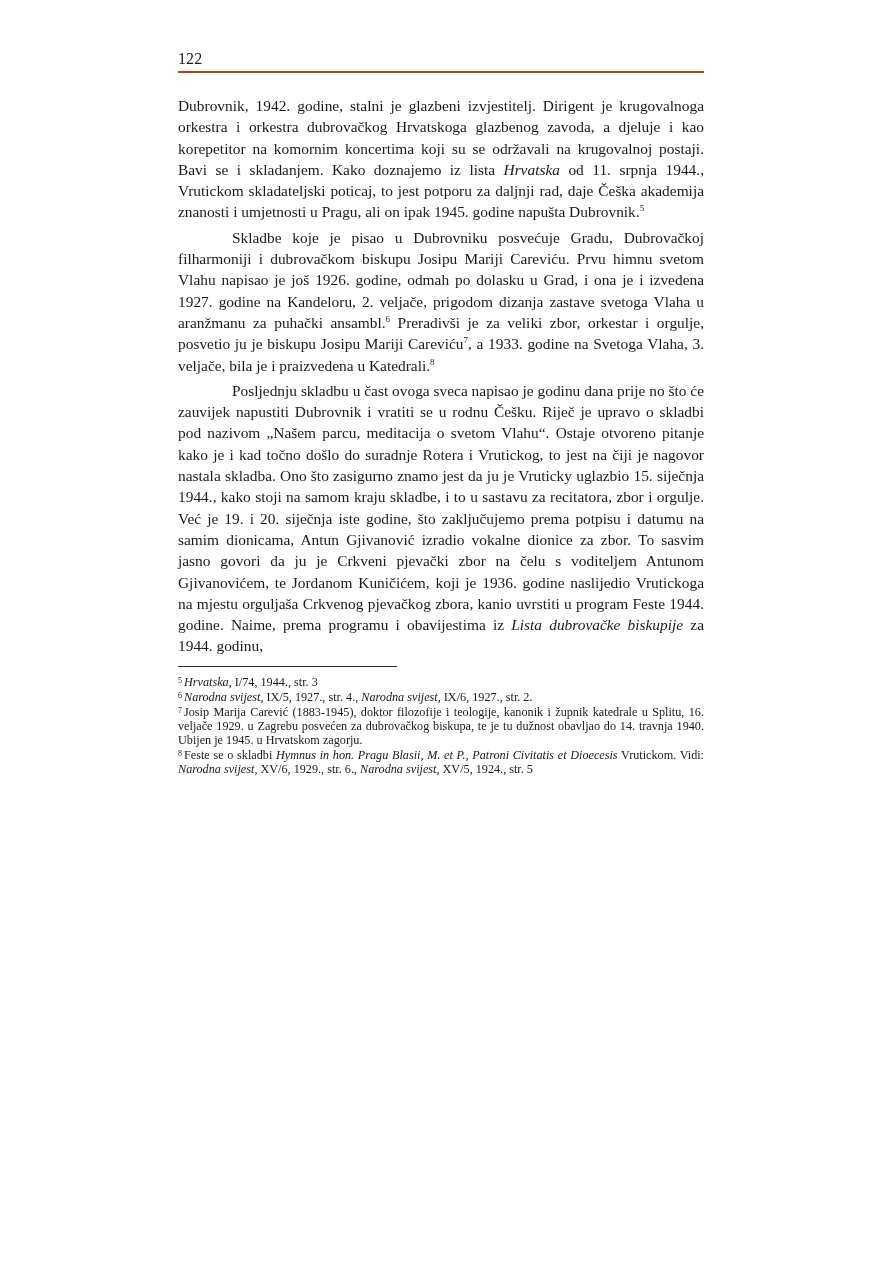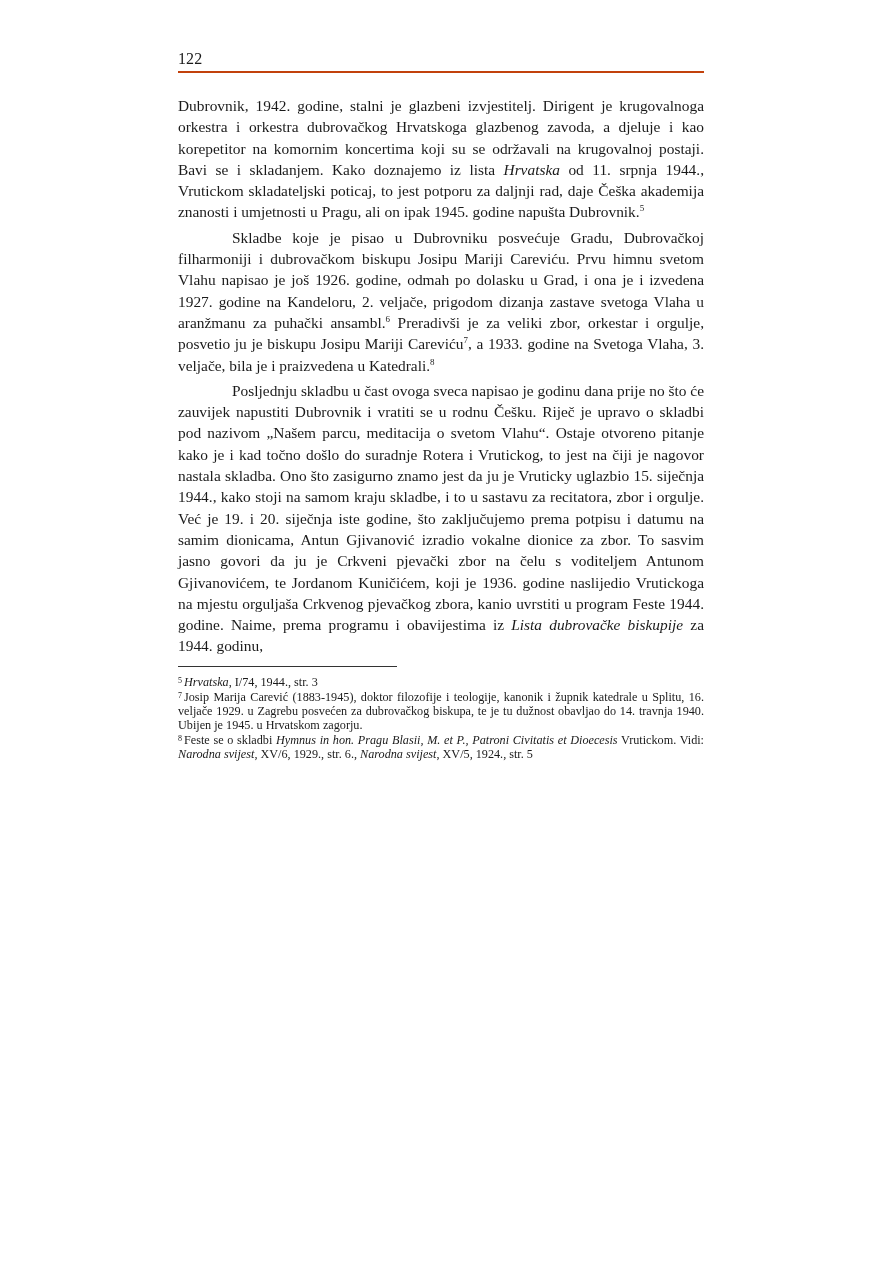--- a/index.html
+++ b/index.html
@@ -50,16 +50,17 @@
   <div class="body-text" id="body-text">
       <p class="first"><span>Dubrovnik, 1942. godine, stalni je glazbeni izvjestitelj. Dirigent je krugovalnoga orkestra i orkestra dubrovačkog Hrvatskoga glazbenog zavoda, a djeluje i kao korepetitor na komornim koncertima koji su se održavali na krugovalnoj postaji. Bavi se i skladanjem. Kako doznajemo iz lista </span><i>Hrvatska</i><span> od 11. srpnja 1944., Vrutickom skladateljski poticaj, to jest potporu za daljnji rad, daje Češka akademija znanosti i umjetnosti u Pragu, ali on ipak 1945. godine napušta Dubrovnik.</span><sup>5</sup></p>
       <p class="indent"><span>Skladbe koje je pisao u Dubrovniku posvećuje Gradu, Dubrovačkoj filharmoniji i dubrovačkom biskupu </span><b>Josipu Mariji Careviću</b><span>. Prvu himnu svetom Vlahu napisao je još 1926. godine, odmah po dolasku u Grad, i ona je i izvedena 1927. godine na Kandeloru, 2. veljače, prigodom dizanja zastave svetoga Vlaha u aranžmanu za puhački ansambl.</span><sup>6</sup><span> Preradivši je za veliki zbor, orkestar i orgulje, posvetio ju je biskupu </span><b>Josipu Mariji Careviću</b><sup>7</sup><span>, a 1933. godine na Svetoga Vlaha, 3. veljače, bila je i praizvedena u Katedrali.</span><sup>8</sup></p>
       <p class="indent"><span>Posljednju skladbu u čast ovoga sveca napisao je godinu dana prije no što će zauvijek napustiti Dubrovnik i vratiti se u rodnu Češku. Riječ je upravo o skladbi pod nazivom „Našem parcu, meditacija o svetom Vlahu“. Ostaje otvoreno pitanje kako je i kad točno došlo do suradnje Rotera i Vrutickog, to jest  na čiji je nagovor nastala skladba. Ono što zasigurno znamo jest da ju je Vruticky uglazbio 15. siječnja 1944., kako stoji na samom kraju skladbe, i to u sastavu za recitatora, zbor i orgulje. Već je 19. i 20. siječnja iste godine, što zaključujemo prema potpisu i datumu na samim dionicama, </span><b>Antun Gjivanović</b><span> izradio vokalne dionice za zbor. To sasvim jasno govori da ju je Crkveni pjevački zbor na čelu s voditeljem </span><b>Antunom Gjivanovićem</b><span>, te </span><b>Jordanom Kuničićem</b><span>, koji je 1936. godine naslijedio Vrutickoga na mjestu orguljaša Crkvenog pjevačkog zbora, kanio uvrstiti u program Feste 1944. godine. Naime, prema programu i obavijestima iz </span><i>Lista dubrovačke biskupije</i><span> za 1944. godinu,</span></p>
     </div>
 
   <div class="fn-rule"></div>
 
   <div class="footnotes" id="footnotes">
       <p class="fn"><span class="fn-mark">5</span><i>Hrvatska</i><span>, I/74, 1944., str. 3</span></p>
+      <p class="fn"><span class="fn-mark">6</span><i>Narodna svijest</i><span>, IX/5, 1927.,  str. 4., </span><i>Narodna svijest</i><span>, IX/6, 1927., str. 2.</span></p>
       <p class="fn"><span class="fn-mark">7</span><span>Josip Marija Carević (1883-1945), doktor filozofije i teologije, kanonik i župnik katedrale u Splitu, 16. veljače 1929. u Zagrebu posvećen za dubrovačkog biskupa, te je tu dužnost obavljao do 14. travnja 1940. Ubijen je 1945. u Hrvatskom zagorju.</span></p>
       <p class="fn"><span class="fn-mark">8</span><span>Feste se o skladbi </span><i>Hymnus in hon. Pragu Blasii, M. et P., Patroni Civitatis et Dioecesis</i><span> Vrutickom. Vidi: </span><i>Narodna svijest</i><span>, XV/6, 1929., str. 6., </span><i>Narodna svijest</i><span>, XV/5, 1924., str. 5</span></p>
     </div>
 </div>
 
 </body></html>

